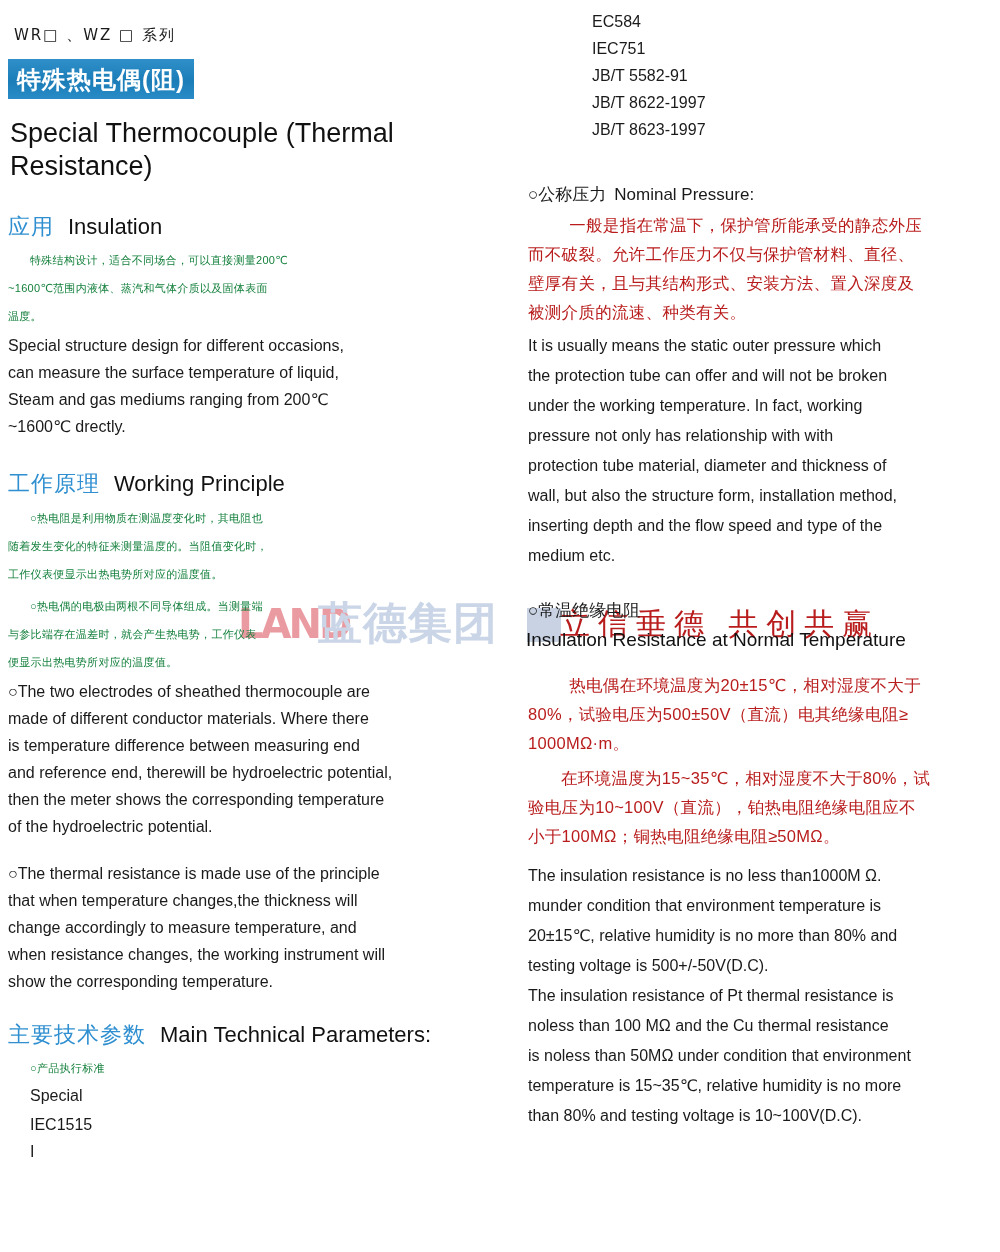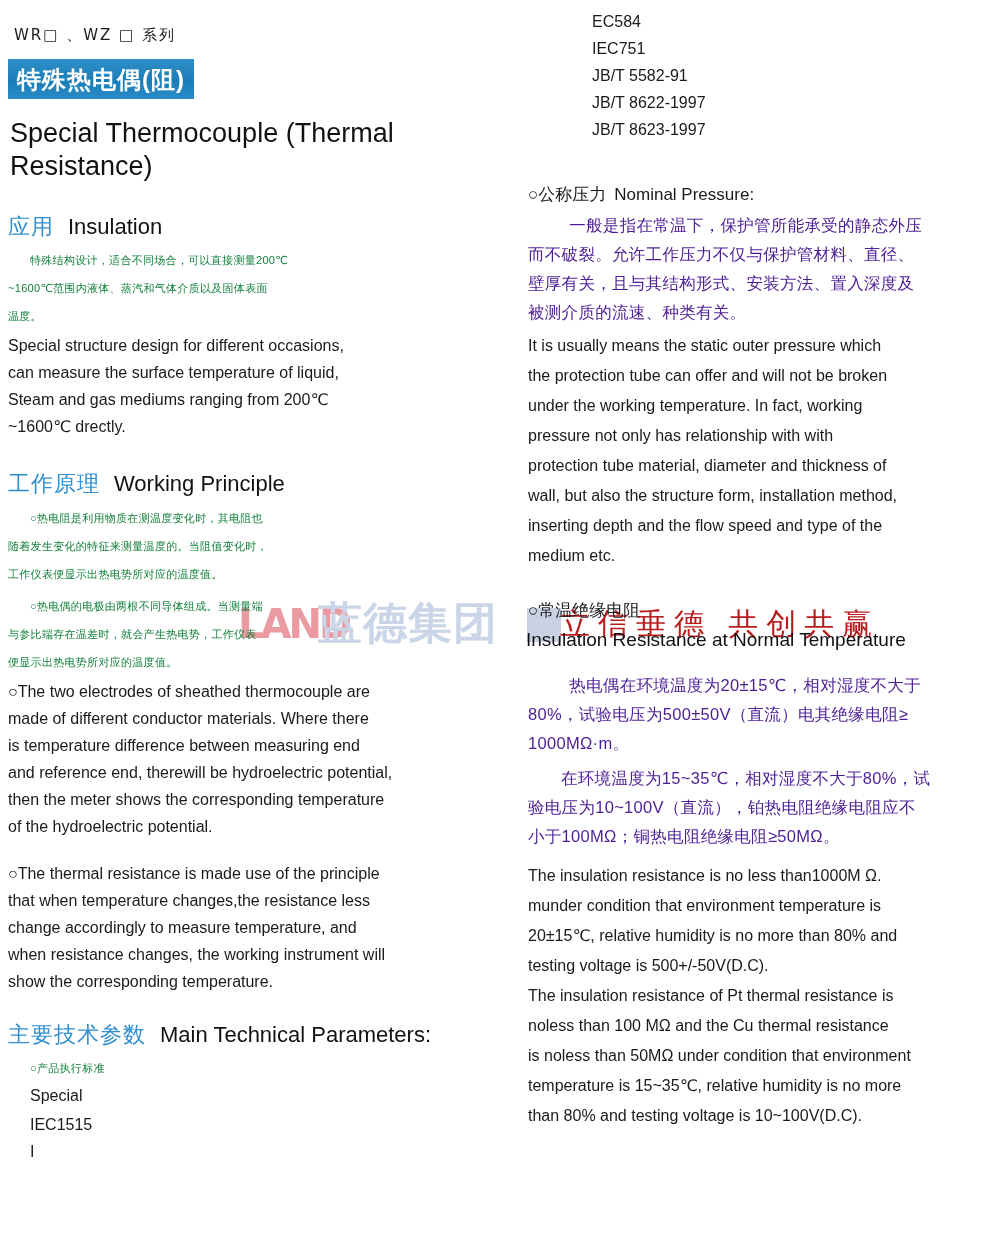--- a/index.html
+++ b/index.html
@@ -164,21 +164,21 @@
   .r-sub-en {
     font-size: 19px;
     line-height: 30px;
     margin: 0 0 0 26px;
     color: #111111;
     white-space: nowrap;
   }
   .p-cn-r {
     font-size: 16.5px;
     line-height: 29px;
-    color: #4c1d95;
+    color: #b91c1c;
     margin: 2px 12px 0 28px;
     letter-spacing: 0.3px;
   }
   .p-en-r {
     font-size: 16px;
     line-height: 30px;
     color: #1a1a1a;
     margin: 4px 0 0 28px;
   }
   .p-en-r span, .p-cn-r span { display: block; white-space: nowrap; }
@@ -244,21 +244,21 @@
       <span class="p-en-line"> is temperature difference between measuring end</span>
       <span class="p-en-line">and reference end, therewill be hydroelectric potential,</span>
       <span class="p-en-line"> then the meter shows the corresponding temperature</span>
       <span class="p-en-line"> of the hydroelectric potential.</span>
     </div>
 
     <div class="gap-md"></div>
 
     <div class="p-en">
       <span class="p-en-line">○The thermal resistance is made use of the principle</span>
-      <span class="p-en-line">that when temperature changes,the resistance less</span>
+      <span class="p-en-line">that when temperature changes,the thickness will</span>
       <span class="p-en-line">change accordingly to measure temperature, and</span>
       <span class="p-en-line">when resistance changes, the working instrument will</span>
       <span class="p-en-line"> show the corresponding temperature.</span>
     </div>
 
     
     <div class="sec-head" style="margin-top:26px">
       <span class="sec-cn">主要技术参数</span><span class="sec-en">Main Technical Parameters:</span>
     </div>
 

